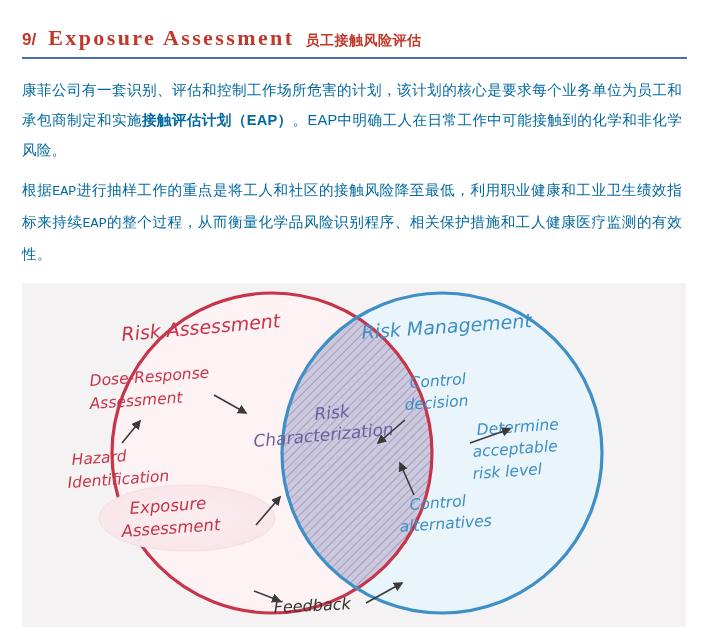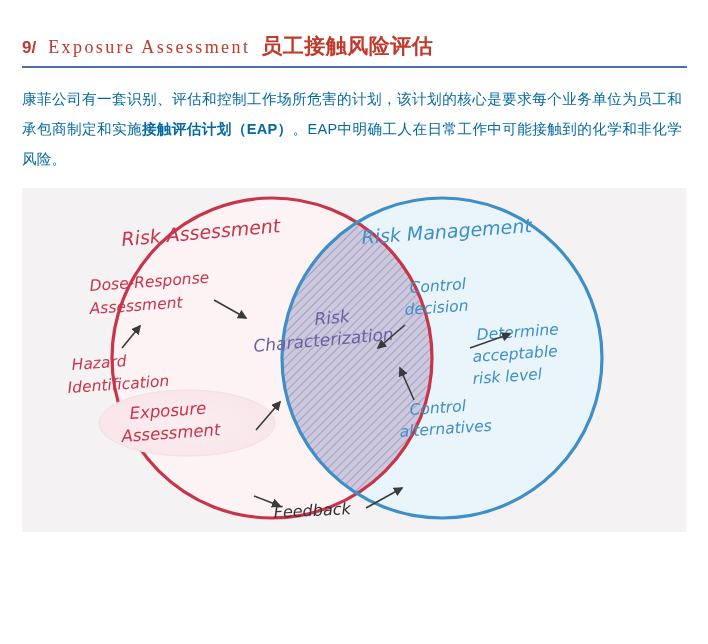--- a/index.html
+++ b/index.html
@@ -30,29 +30,29 @@
   }
   .heading .num {
     color: #c0392b;
     font-weight: bold;
     font-size: 17px;
     letter-spacing: 0px;
     margin-right: 12px;
   }
   .heading .en {
     color: #c0392b;
-    font-weight: normal;
-    font-size: 18px;
+    font-weight: bold;
+    font-size: 22px;
     letter-spacing: 2.4px;
     font-family: "Liberation Serif", serif;
   }
   .heading .cn {
     color: #c0392b;
     font-weight: bold;
-    font-size: 21px;
+    font-size: 14px;
     margin-left: 11px;
     letter-spacing: 0.5px;
     margin-top: 20px;
   }
   .rule {
     height: 2px;
     background: #4d6fb0;
     width: 665px;
     margin-left: 0px;
     margin-bottom: 16px;
@@ -104,20 +104,23 @@
     <span class="num">9/</span>
     <span class="en">Exposure Assessment</span>
     <span class="cn">员工接触风险评估</span>
   </div>
   <div class="rule"></div>
 
   <p class="para">
     <span>康菲公司有一套识别、评估和控制工作场所危害的计划，该计划的核心是要求每个业务单位为员工和承包商制定和实施</span><b>接触评估计划（EAP）</b><span>。EAP中明确工人在日常工作中可能接触到的化学和非化学风险。</span>
   </p>
 
+  <p class="para second">
+    <span>根据</span><span class="mono">EAP</span><span>进行抽样工作的重点是将工人和社区的接触风险降至最低，利用职业健康和工业卫生绩效指标来持续</span><span class="mono">EAP</span><span>的整个过程，从而衡量化学品风险识别程序、相关保护措施和工人健康医疗监测的有效性。</span>
+  </p>
 
   <div class="figure-wrap">
     <svg width="664" height="344" viewBox="0 0 664 344" xmlns="http://www.w3.org/2000/svg">
       <defs>
         <clipPath id="clipL">
           <circle cx="250" cy="170" r="160"></circle>
         </clipPath>
         <pattern id="hatch" width="6" height="6" patternUnits="userSpaceOnUse" patternTransform="rotate(45)">
           <rect width="6" height="6" fill="#c9c3da"></rect>
           <line x1="0" y1="0" x2="0" y2="6" stroke="#8b82ad" stroke-width="1.4"></line>

